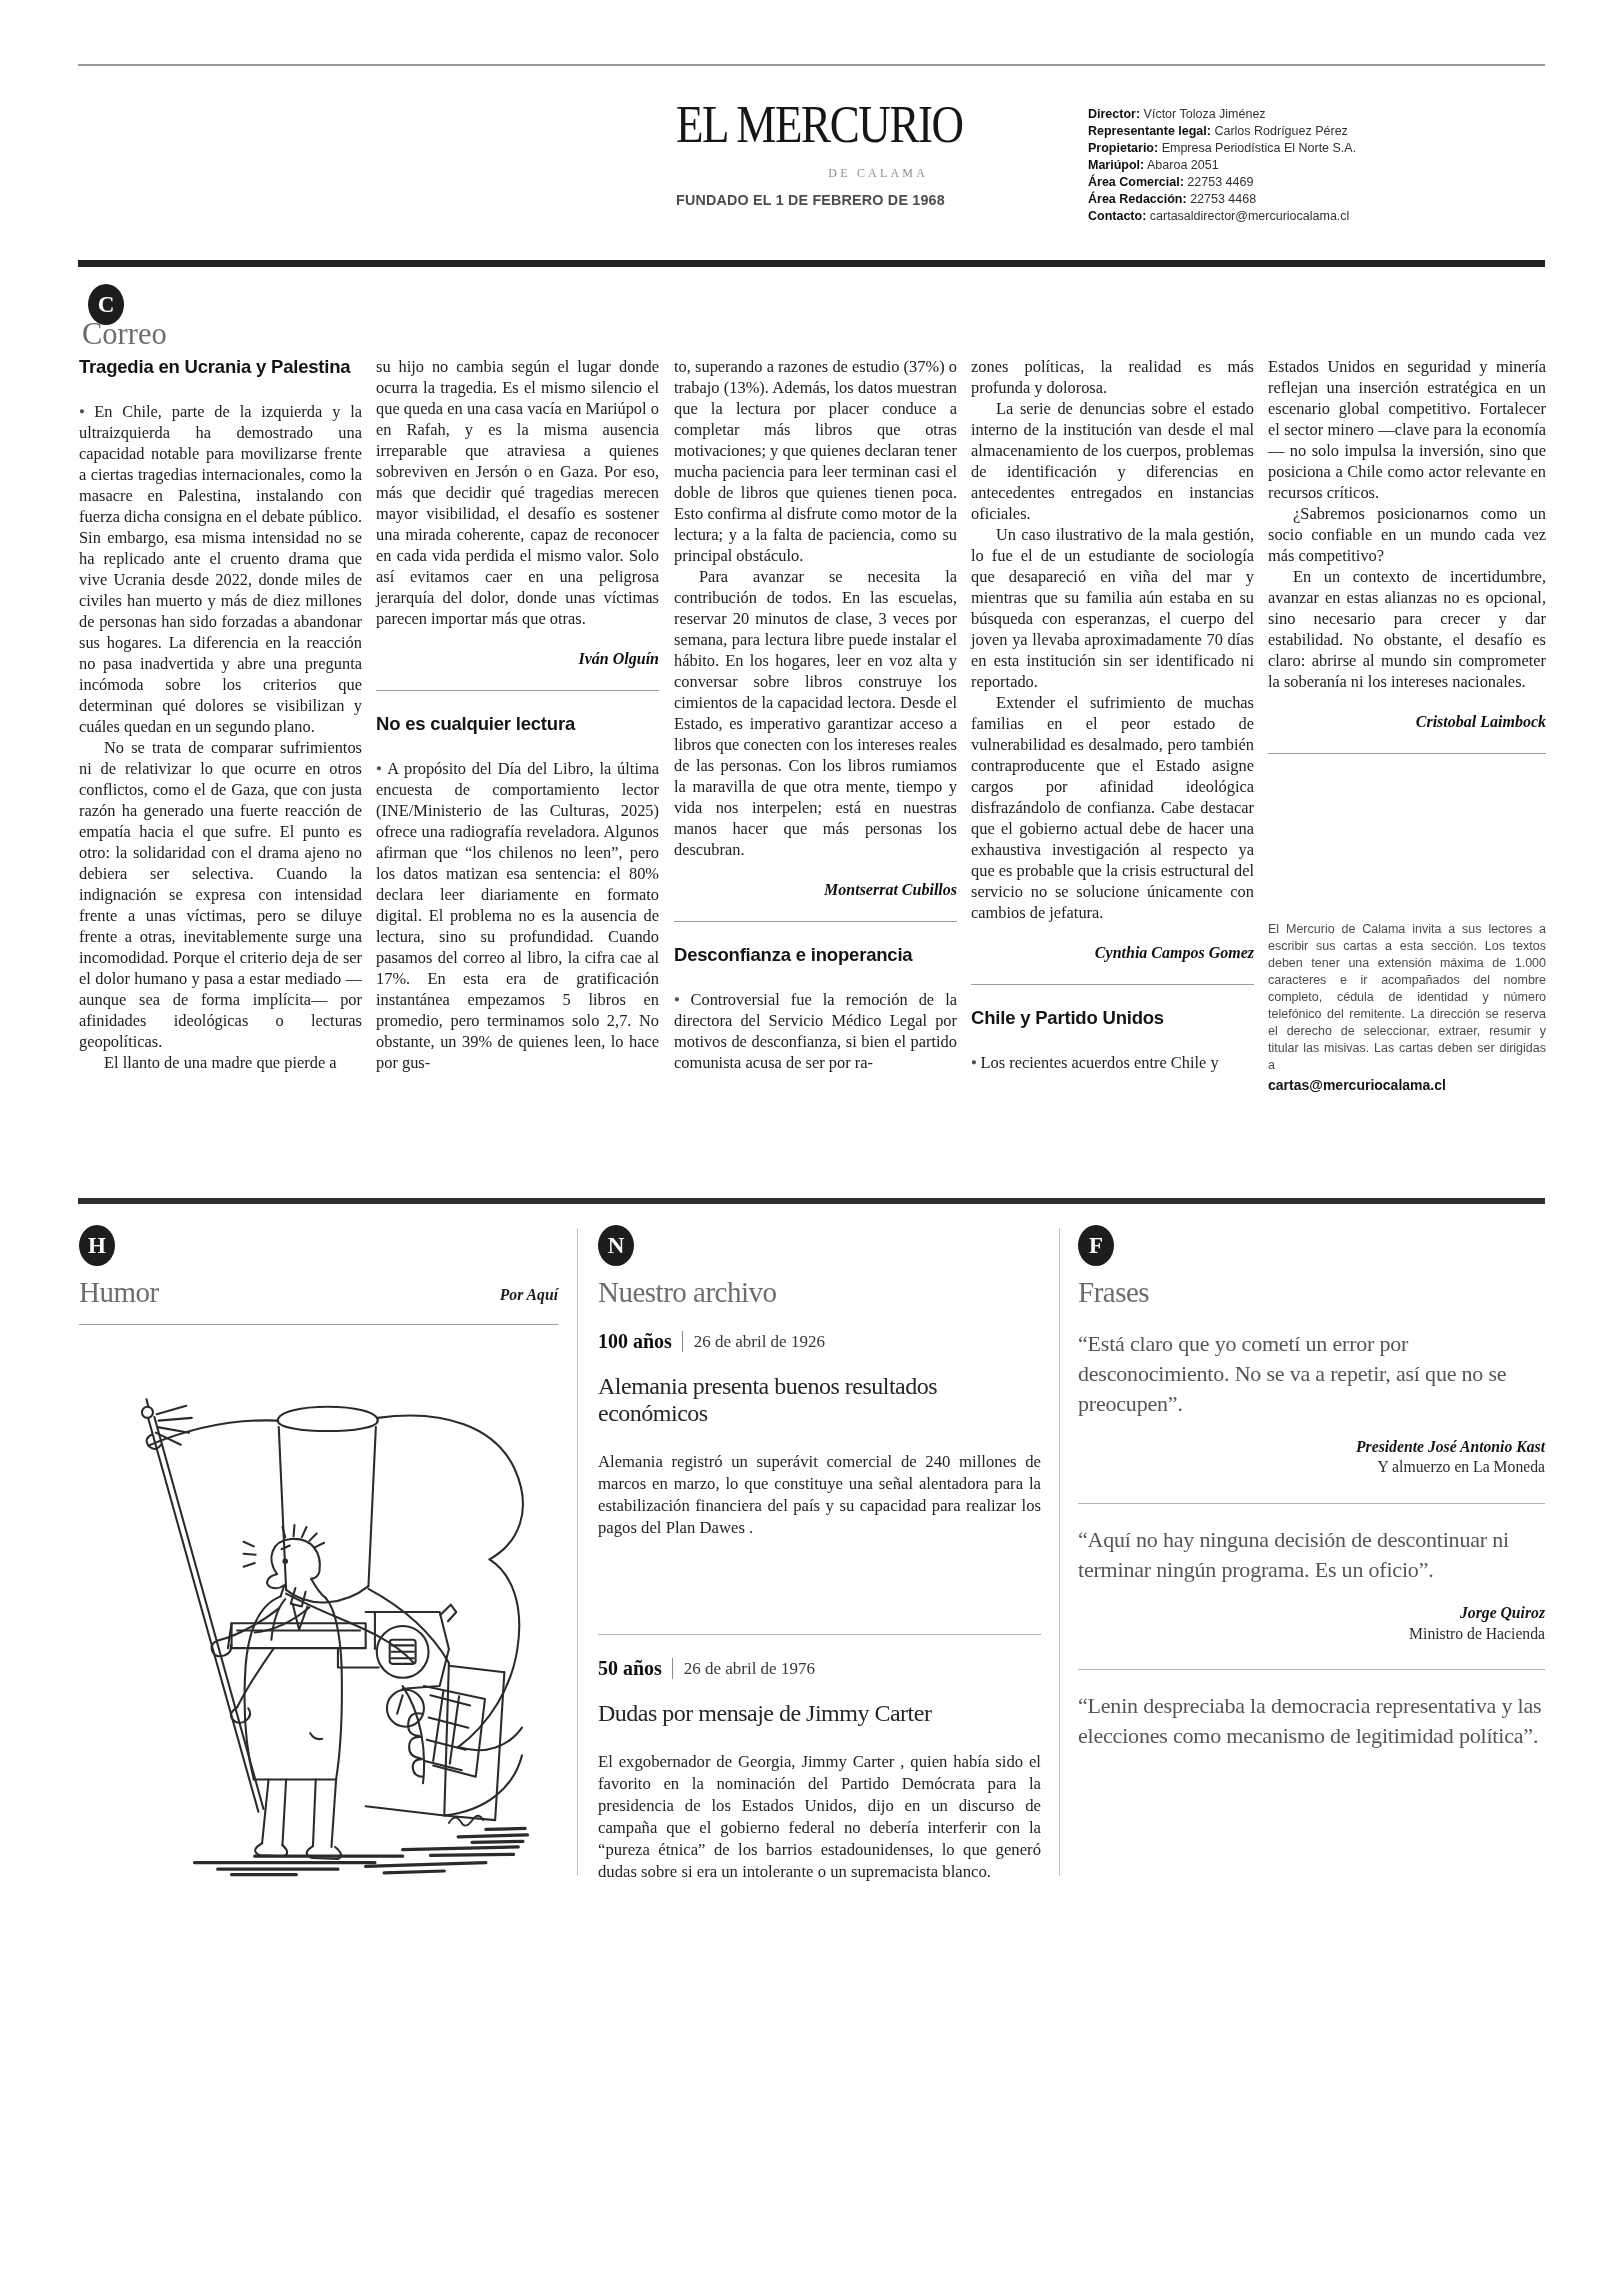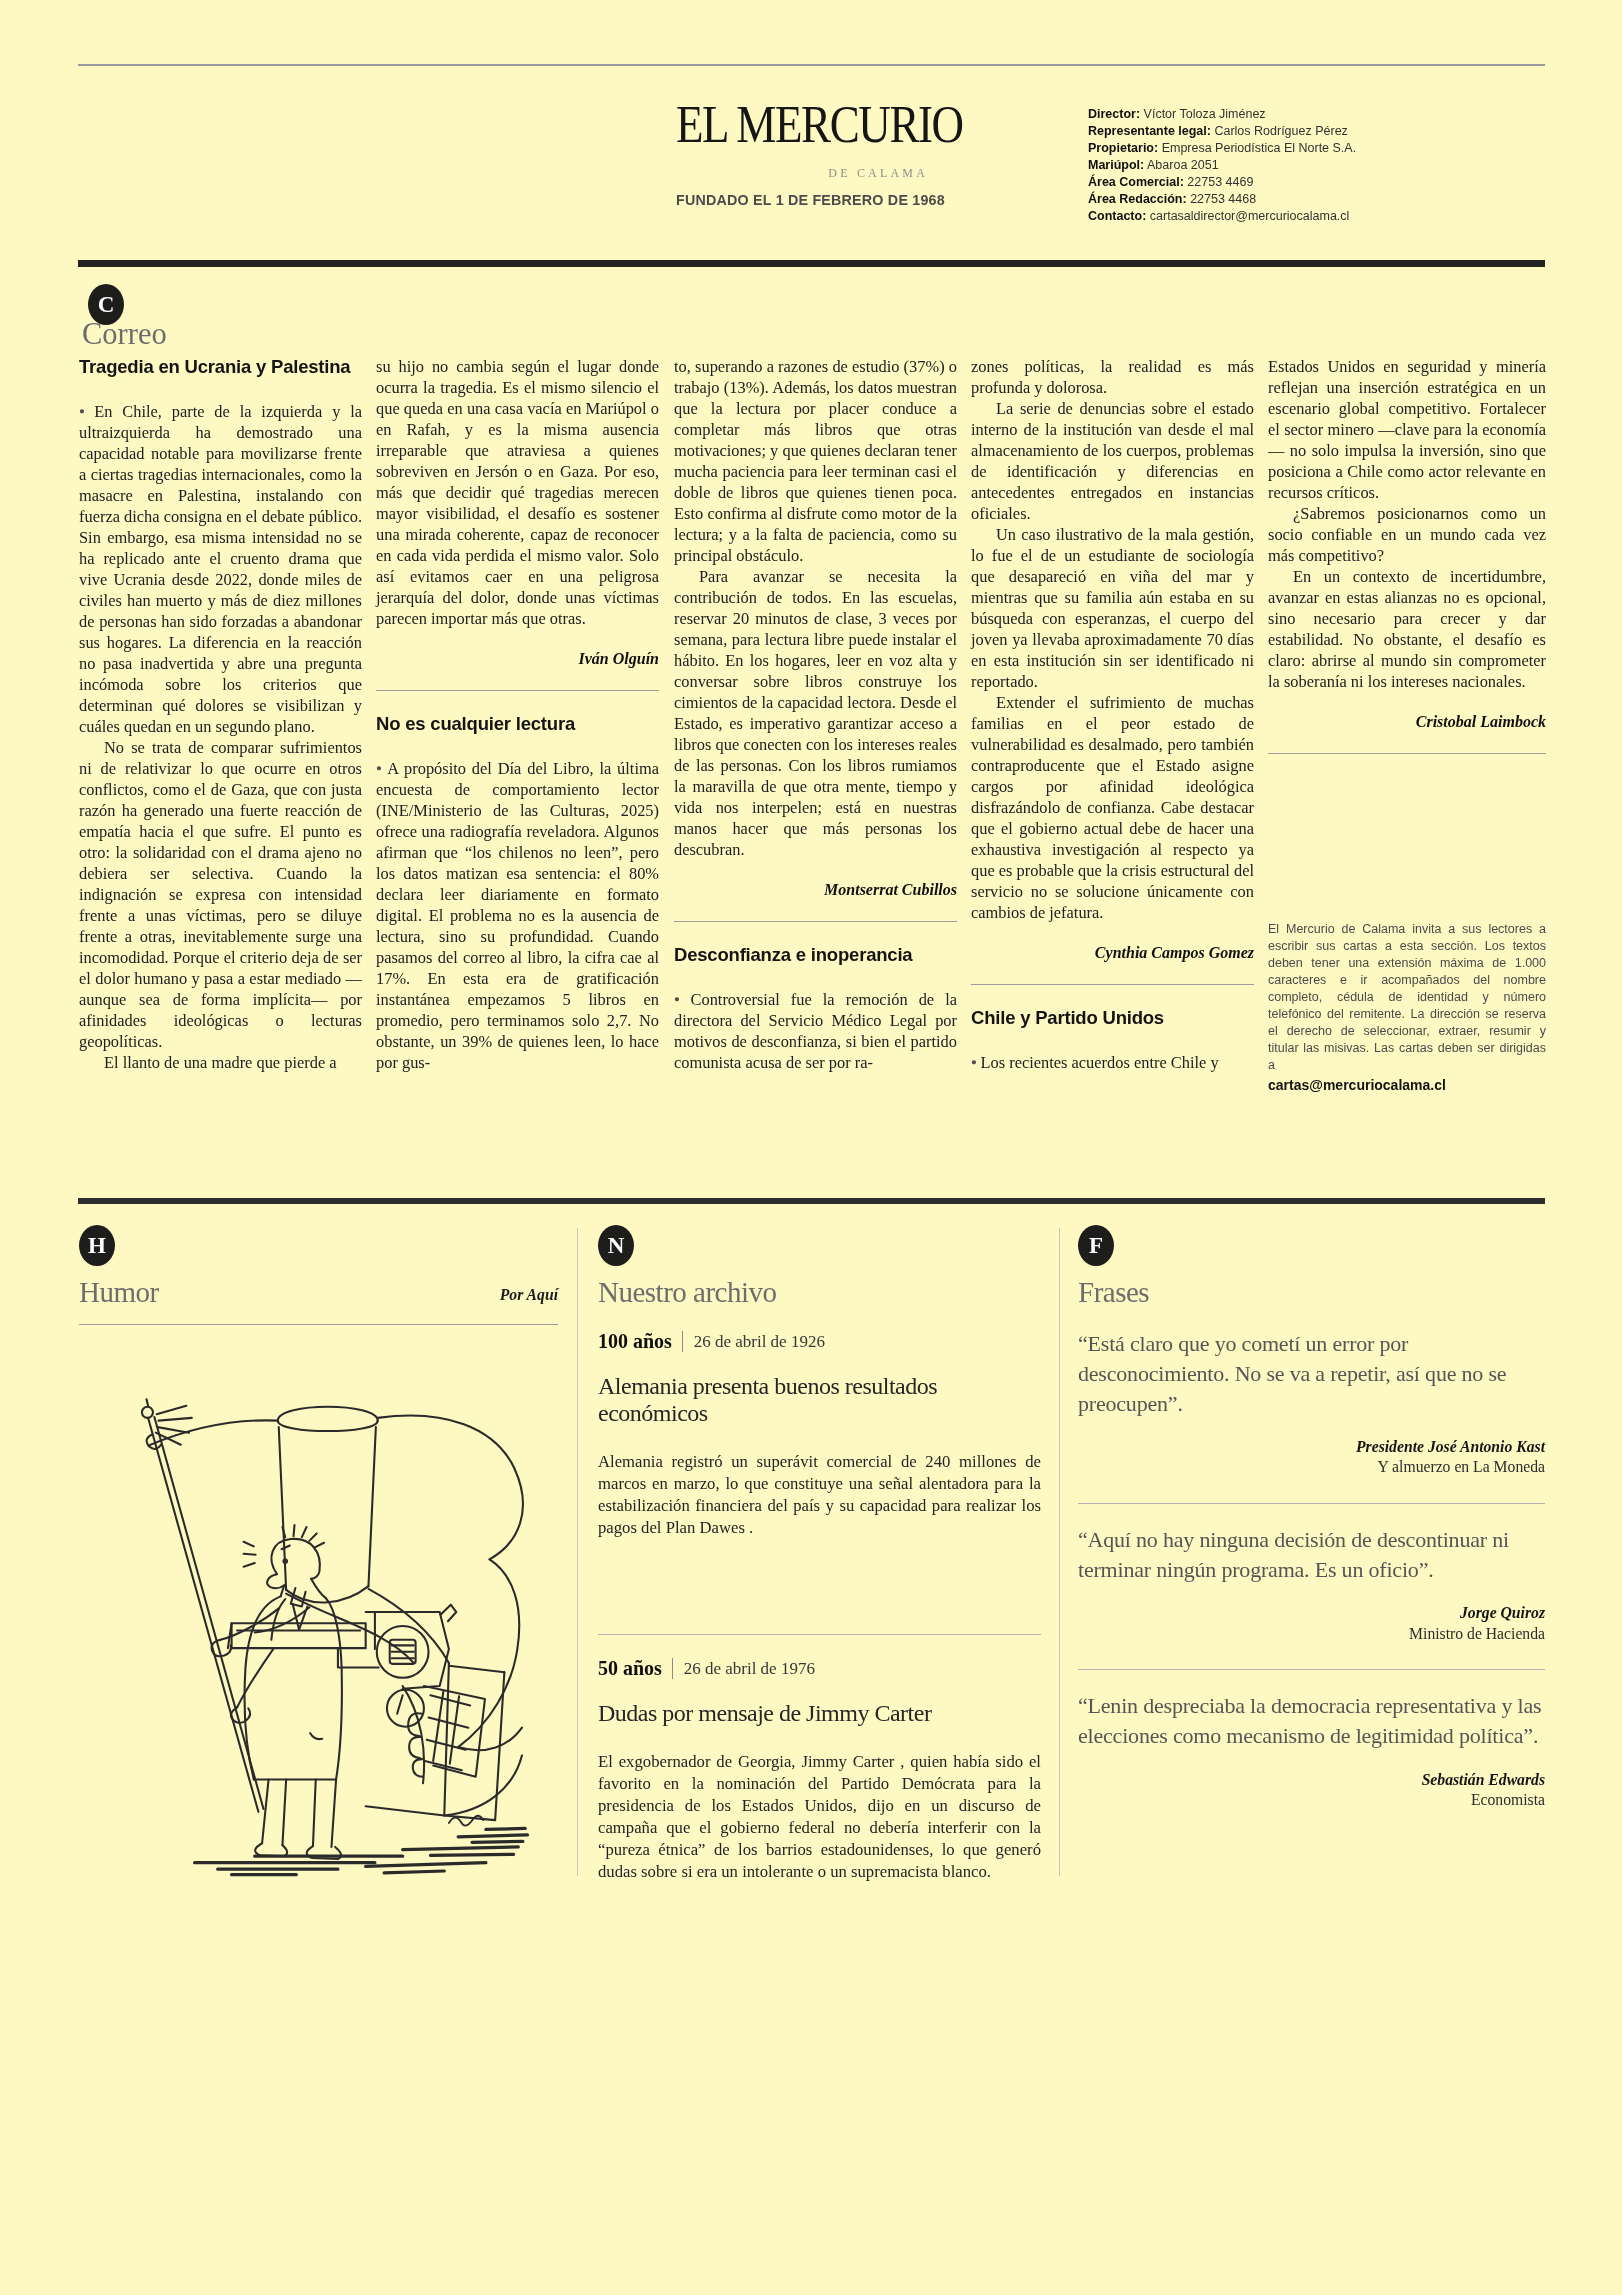--- a/index.html
+++ b/index.html
@@ -1,16 +1,16 @@
 <!DOCTYPE html>
 <html style="font-size:7.4px"><head>
 <meta charset="utf-8">
 <style>
   html,body{margin:0;padding:0;background:#e8e8e6;}
-  .page{position:relative;width:1623px;height:2295px;background:#fef9c3;overflow:hidden;
+  .page{position:relative;width:1623px;height:2295px;background:#ffffff;overflow:hidden;
         font-family:"Liberation Serif",serif;color:#1f1f1f;}
   
   .rule-top{position:absolute;left:78px;top:64px;width:1467px;height:1.9px;background:#999;}
   .rule-black{position:absolute;left:78px;top:260px;width:1467px;height:6.5px;background:#222;}
   .rule-mid{position:absolute;left:78px;top:1198px;width:1467px;height:5.6px;background:#2e2e2e;}
   .vdiv{position:absolute;top:1228px;height:648px;width:1.4px;background:#c6c6c4;}
   .vdiv.d1{left:577px}.vdiv.d2{left:1059px}
   
   .masthead{position:absolute;left:676px;top:98px;width:254px;text-align:center;}
   .logo{font:400 45px/1 "Liberation Serif",serif;letter-spacing:-1.4px;color:#161616;
@@ -254,21 +254,17 @@
           <div class="attr-role">Y almuerzo en La Moneda</div>
         </div>
         <hr class="frase-rule">
         <p class="quote">“Aquí no hay ninguna decisión de descontinuar ni terminar ningún programa. Es un oficio”.</p>
         <div class="attr">
           <div class="attr-name">Jorge Quiroz</div>
           <div class="attr-role">Ministro de Hacienda</div>
         </div>
         <hr class="frase-rule">
         <p class="quote">“Lenin despreciaba la democracia representativa y las elecciones como mecanismo de legitimidad política”.</p>
-        <div class="attr">
-          <div class="attr-name">Sebastián Edwards</div>
-          <div class="attr-role">Economista</div>
-        </div>
       </div>
   </section>
 
 </div>
 
 
 </body></html>

